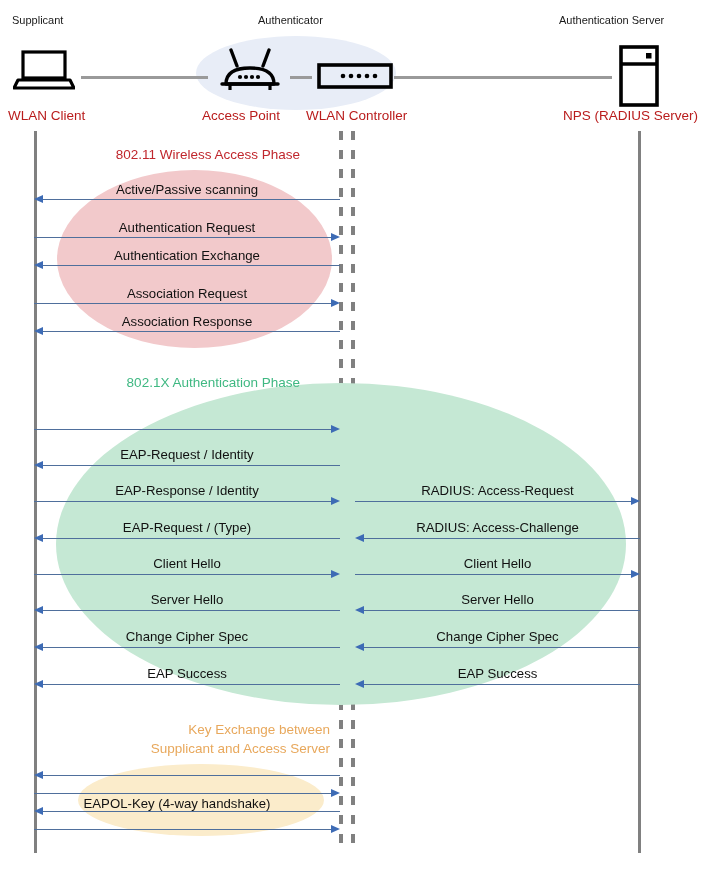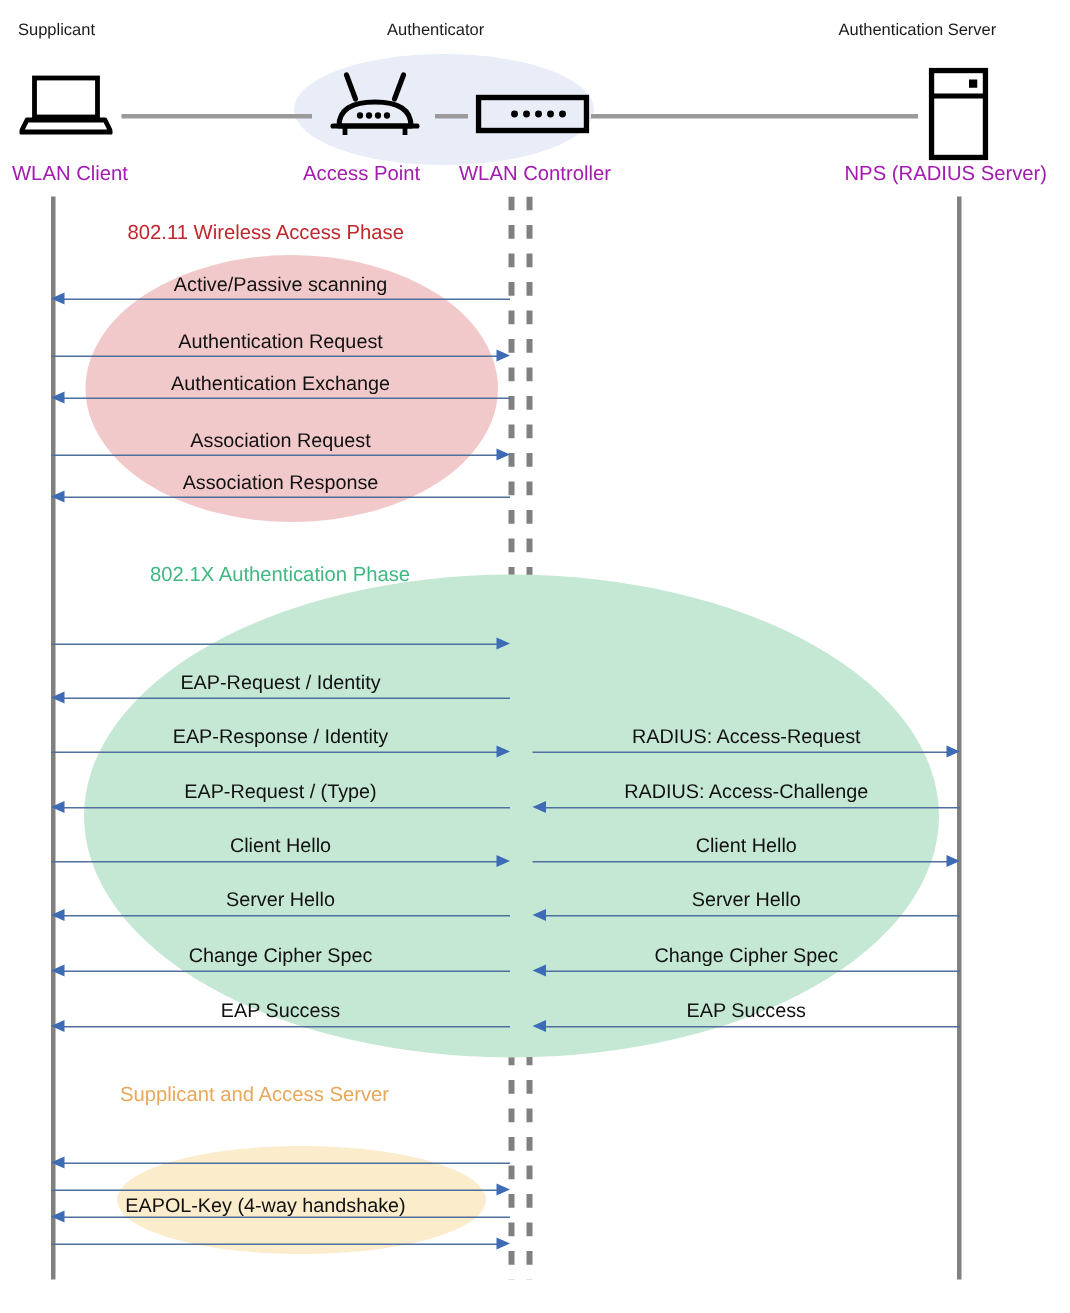--- a/index.html
+++ b/index.html
@@ -8,21 +8,21 @@
     font-family:"Liberation Sans","DejaVu Sans",sans-serif;
     color:#111111;
   }
   #stage{position:absolute;left:0;top:0;width:713px;height:875px;}
 
   
   .role-title{
     position:absolute;font-size:11px;color:#1a1a1a;white-space:nowrap;
   }
   .role-sub{
-    position:absolute;font-size:13.5px;color:#a21caf;white-space:nowrap;
+    position:absolute;font-size:13.5px;color:#b91c1c;white-space:nowrap;
   }
   .auth-halo{
     position:absolute;left:196px;top:36px;width:200px;height:74px;
     background:#e8edf7;border-radius:50%;
   }
   .link-line{position:absolute;height:3px;background:#9a9a9a;}
 
   
   .icon{position:absolute;}
   .icon svg{display:block;}
@@ -36,21 +36,21 @@
   }
 
   
   .ellipse{position:absolute;border-radius:50%;}
   .ell-pink{background:#f2c9cb;}
   .ell-green{background:#c5e8d4;}
   .ell-yellow{background:#fbeccb;}
 
   
   .phase-caption{
-    position:absolute;font-size:13.5px;text-align:left;white-space:nowrap;
+    position:absolute;font-size:13.5px;text-align:right;white-space:nowrap;
     line-height:19px;
   }
   .cap-red{color:#c0272d;}
   .cap-green{color:#3fb882;}
   .cap-orange{color:#e8a85c;}
 
   
   .msg{position:absolute;}
   .msg .shaft{
     position:absolute;height:0;border-top:1.6px solid #4f6f9c;top:50%;
@@ -132,20 +132,21 @@
   <div class="dashline" style="left:351px;top:131px;height:722px;"></div>
   <div class="lifeline" style="left:638px;top:131px;height:722px;"></div>
 
   <div class="ellipse ell-pink" style="left:57px;top:170px;width:275px;height:178px;"></div>
   <div class="ellipse ell-green" style="left:56px;top:383px;width:570px;height:322px;"></div>
   <div class="ellipse ell-yellow" style="left:78px;top:764px;width:246px;height:72px;"></div>
 
   <div class="phase-caption cap-red" style="left:85px;top:145px;width:215px;">802.11 Wireless Access Phase</div>
   <div class="phase-caption cap-green" style="left:100px;top:373px;width:200px;">802.1X Authentication Phase</div>
   <div class="phase-caption cap-orange" style="left:80px;top:720px;width:250px;">
+    <div>Key Exchange between</div>
     <div>Supplicant and Access Server</div>
   </div>
 
   <div class="msg-label" style="left:34px;top:182px;width:306px;">Active/Passive scanning</div>
   <div class="msg to-left" style="left:34px;top:194px;width:306px;height:10px;">
     <div class="shaft" style="left:8px;right:0;"></div>
       <div class="head" style="left:0;margin-top:-4.5px;"></div>
   </div>
 
   <div class="msg-label" style="left:34px;top:220px;width:306px;">Authentication Request</div>

